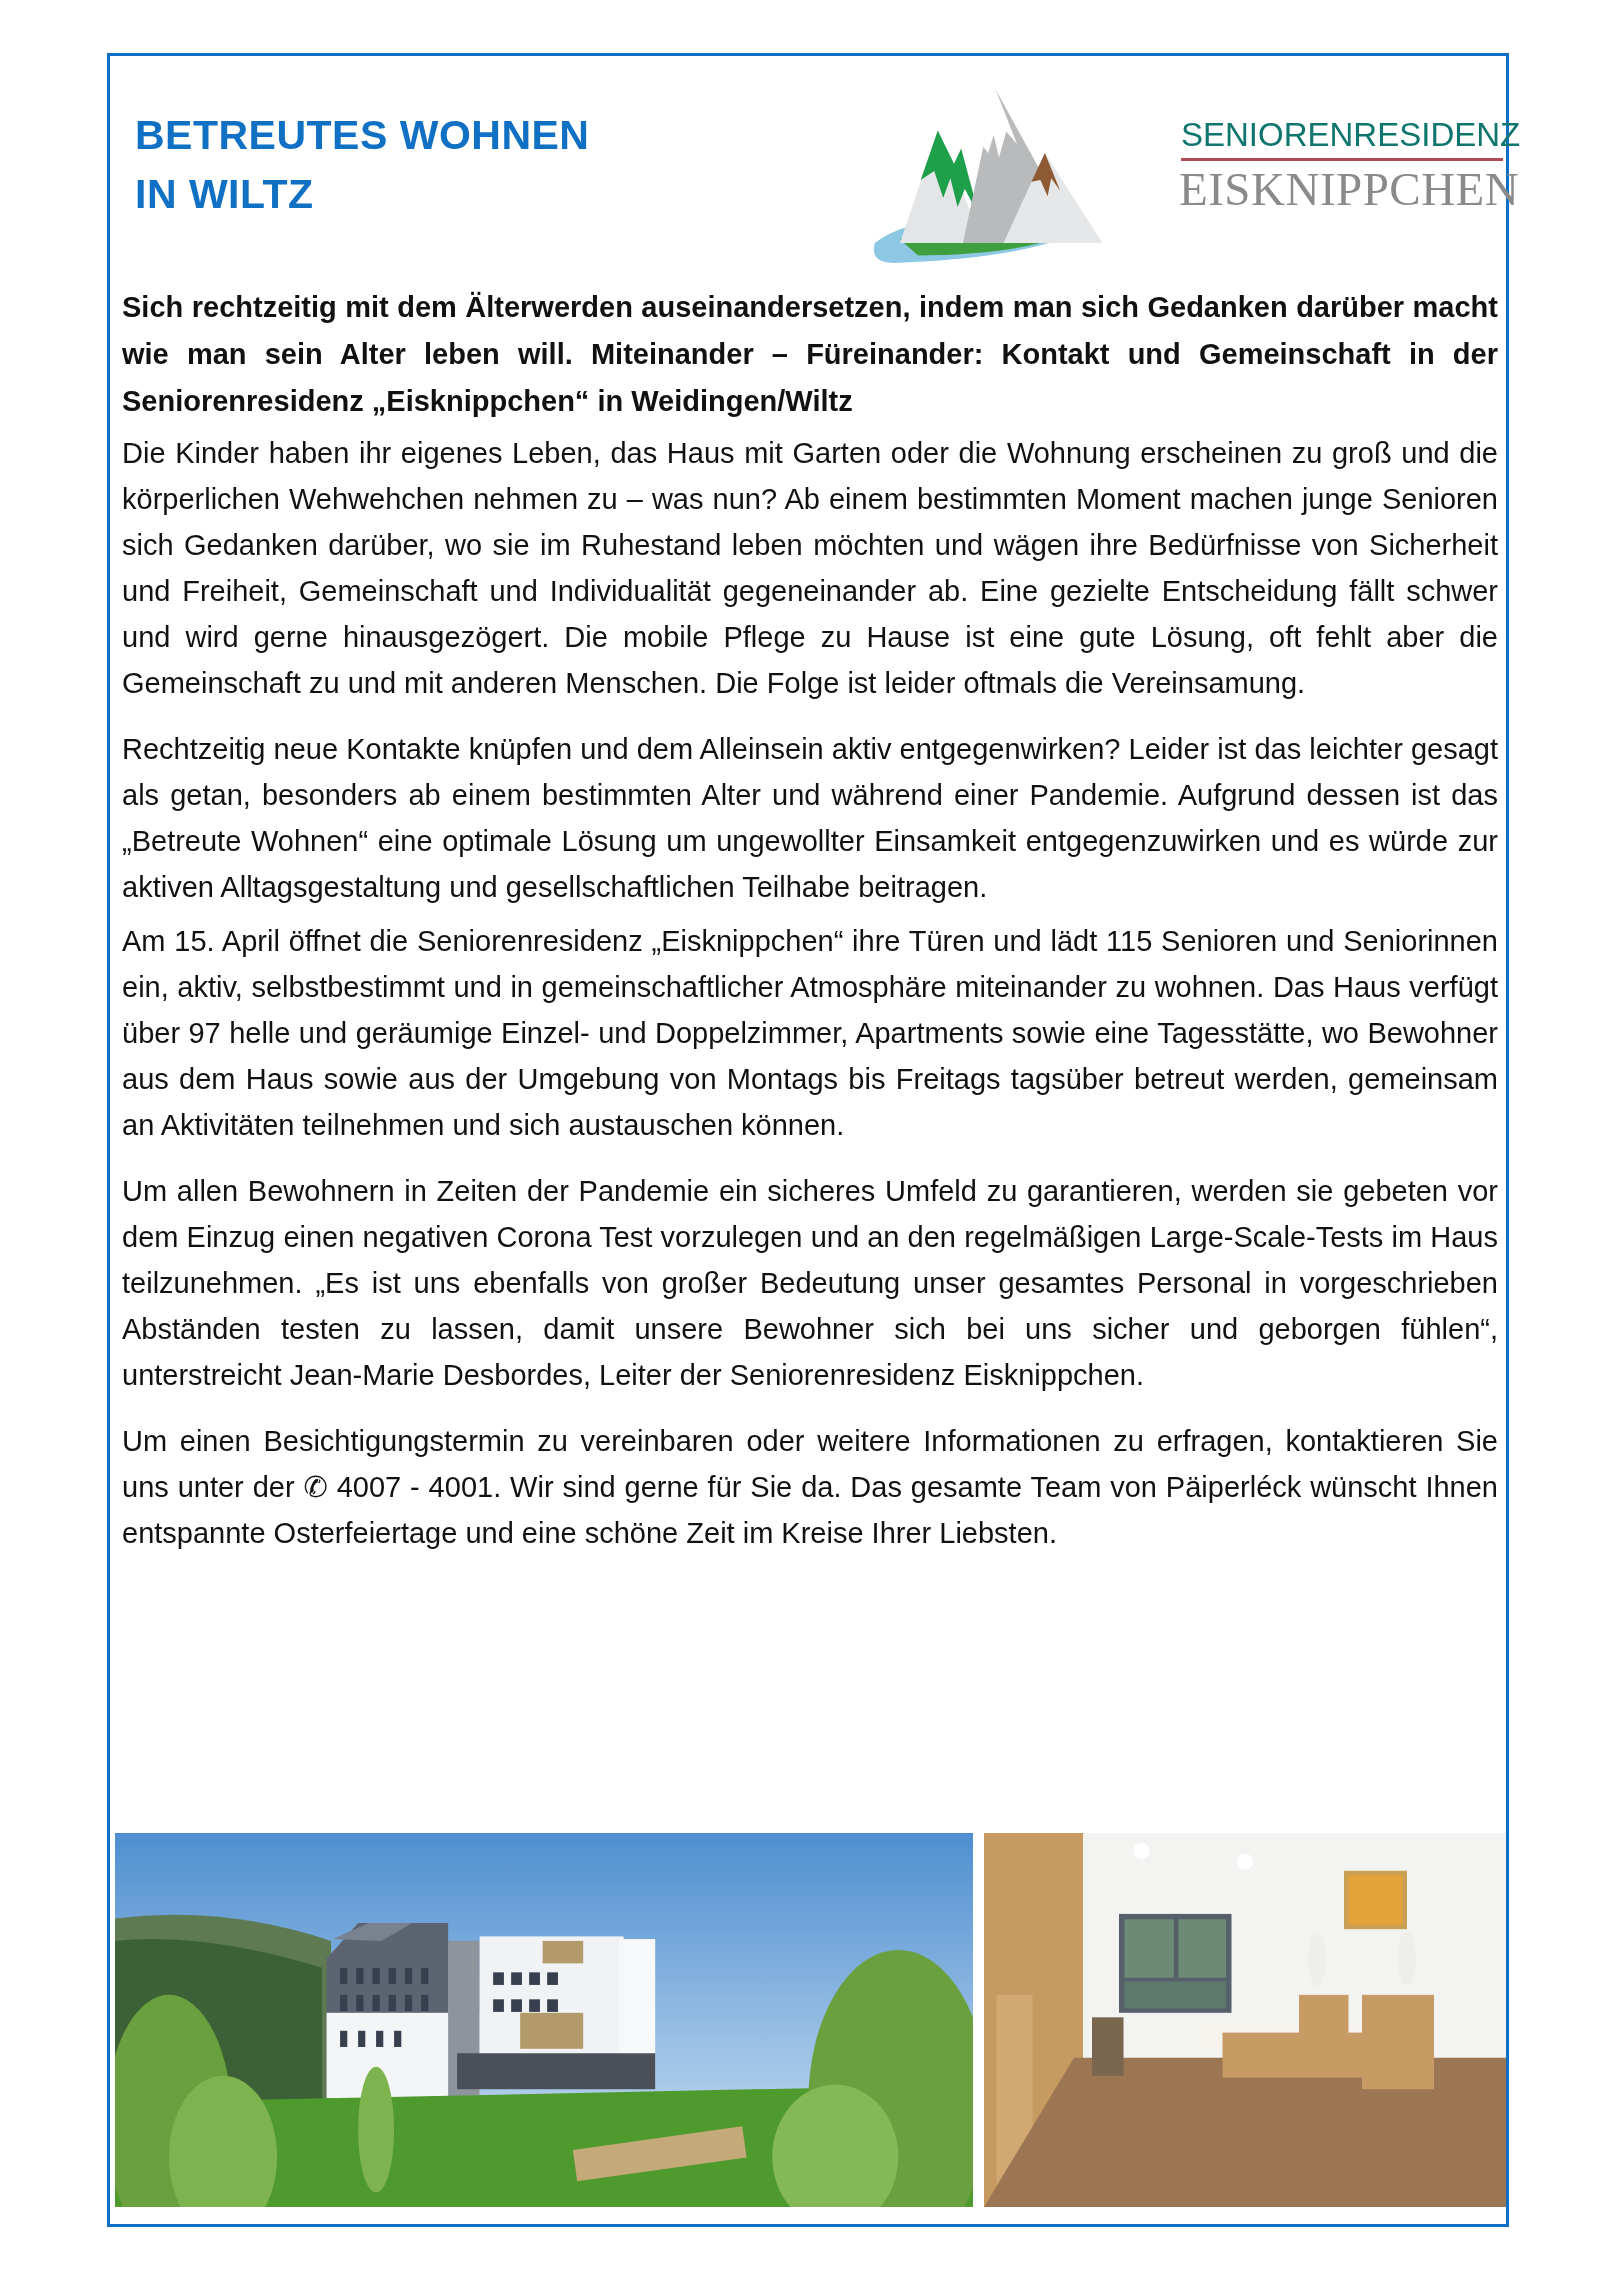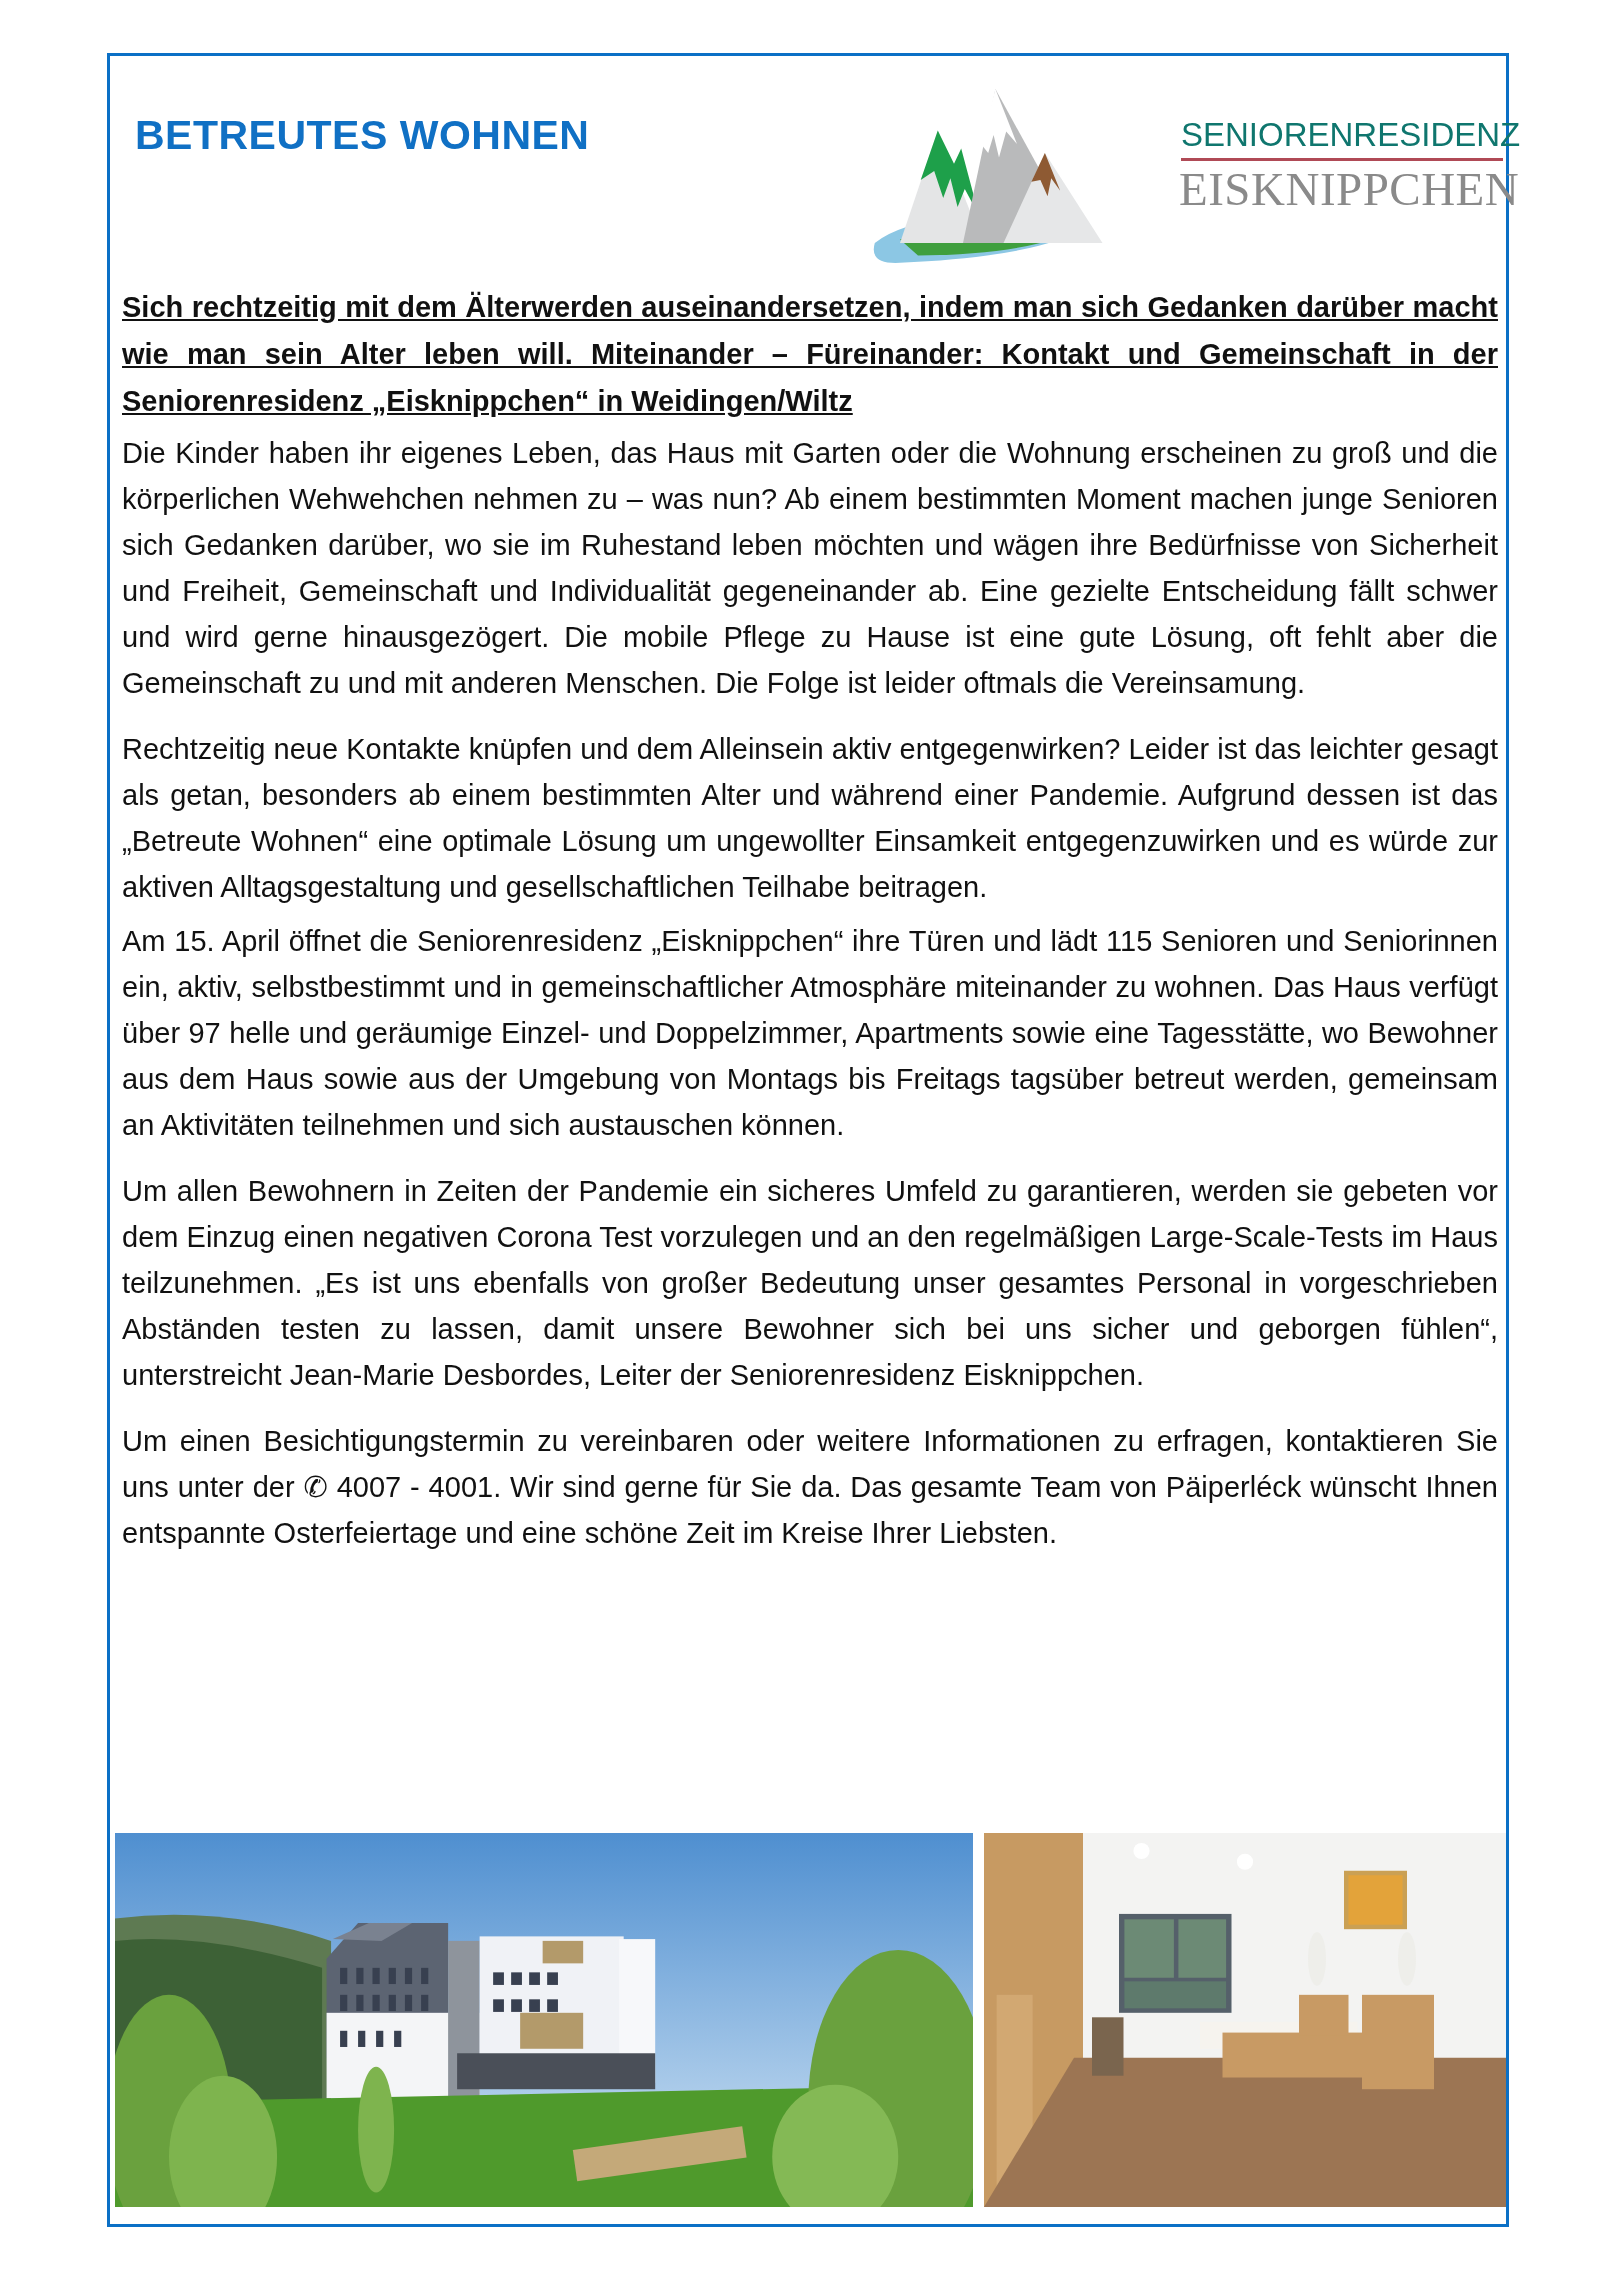--- a/index.html
+++ b/index.html
@@ -23,34 +23,35 @@
   .logo-text-bottom {
     position: absolute; left: 1179px; top: 164px; font-family: Liberation Serif, serif;
     color: #8a8a8a; font-size: 47px; line-height: 50px; letter-spacing: 0.5px;
   }
   .content {
     position: absolute; left: 122px; top: 284px; width: 1376px;
     font-family: "Liberation Sans", sans-serif; color: #111;
     font-size: 29px; line-height: 46px; text-align: justify;
   }
   .content p { margin: 0 0 7.2px 0; }
-  .lead { font-weight: bold; font-size: 29px; line-height: 47px; margin-bottom: 5.4px !important; text-decoration: underline; }
+  .lead { font-weight: bold; font-size: 29px; line-height: 47px; margin-bottom: 5.4px !important; }
   .gap-lg { margin-bottom: 20px !important; }
   .photo { position: absolute; top: 1833px; height: 374px; overflow: hidden; }
   .photo-building { left: 115px; width: 858px; }
   .photo-room { left: 984px; width: 522px; }
   .photo svg { width: 100%; height: 100%; display: block; }
 </style>
 </head>
 <body>
 
 <div class="frame"></div>
 
 <div class="title">
   <div>BETREUTES WOHNEN</div>
+  <div>IN WILTZ</div>
 </div>
 
 <div class="logo">
   <svg width="648" height="207" viewBox="0 0 720 230">
 
     <path d="M12 200 Q 40 178 100 172 L 250 180 Q 200 215 40 222 Q 5 224 12 200 Z" fill="#8cc7e4"></path>
     <path d="M40 196 Q 120 170 250 178 Q 200 212 60 214 Z" fill="#3f9f3e"></path>
 
     <polygon points="40,200 82,75 132,200" fill="#e4e5e6"></polygon>
     <polygon points="63,130 82,75 100,112 108,95 128,170 112,140 104,160 96,128 88,150 78,120" fill="#1ea04a"></polygon>

